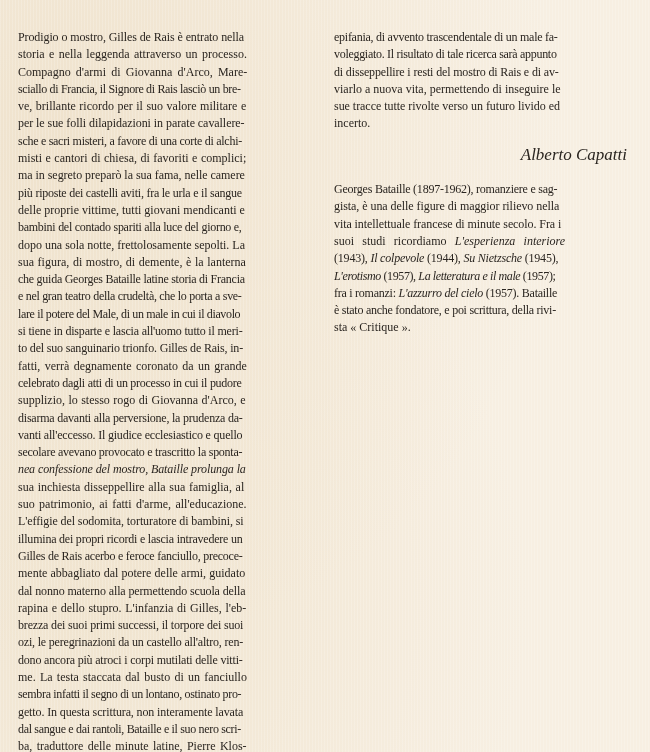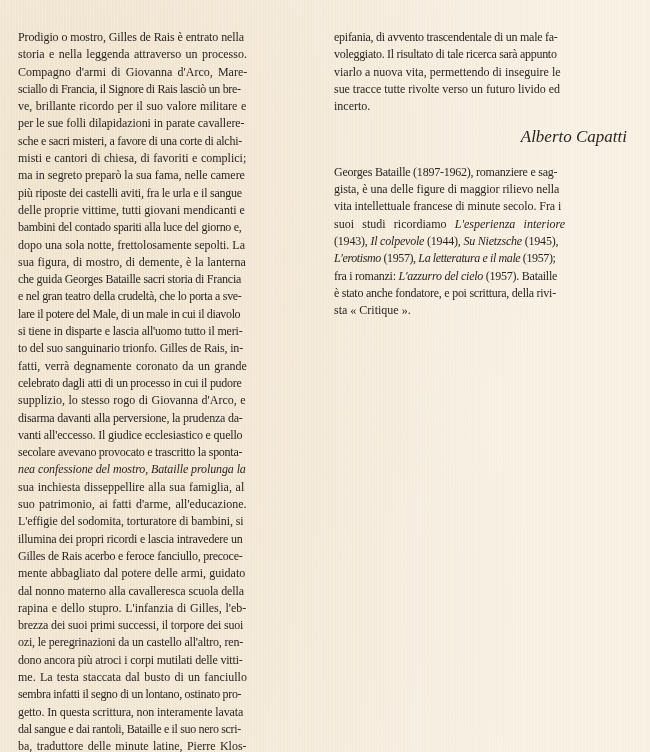--- a/index.html
+++ b/index.html
@@ -54,54 +54,55 @@
       <span class="line" style="display: block; text-align-last: auto; word-spacing: 0.5px; width: 295px;">ve, brillante ricordo per il suo valore militare e</span>
       <span class="line" style="display: block; text-align-last: auto; letter-spacing: -0.0588235px; width: 295px;">per le sue folli dilapidazioni in parate cavallere-</span>
       <span class="line" style="display: block; text-align-last: auto; letter-spacing: -0.283019px; width: 295px;">sche e sacri misteri, a favore di una corte di alchi-</span>
       <span class="line" style="display: block; text-align-last: auto; word-spacing: 0.5px; width: 295px;">misti e cantori di chiesa, di favoriti e complici;</span>
       <span class="line" style="display: block; text-align-last: auto; letter-spacing: -0.0425532px; width: 295px;">ma in segreto preparò la sua fama, nelle camere</span>
       <span class="line" style="display: block; text-align-last: auto; letter-spacing: -0.236364px; width: 295px;">più riposte dei castelli aviti, fra le urla e il sangue</span>
       <span class="line" style="display: block; text-align-last: auto; width: 295px;">delle proprie vittime, tutti giovani mendicanti e</span>
       <span class="line" style="display: block; text-align-last: auto; letter-spacing: -0.27451px; width: 295px;">bambini del contado spariti alla luce del giorno e,</span>
       <span class="line" style="display: block; text-align-last: auto; letter-spacing: -0.0208333px; width: 295px;">dopo una sola notte, frettolosamente sepolti. La</span>
       <span class="line" style="display: block; text-align-last: auto; word-spacing: 0.625px; width: 295px;">sua figura, di mostro, di demente, è la lanterna</span>
-      <span class="line" style="display: block; text-align-last: auto; letter-spacing: -0.26px; width: 295px;">che guida Georges Bataille sacri storia di Francia</span>
+      <span class="line" style="display: block; text-align-last: auto; letter-spacing: -0.26px; width: 295px;">che guida Georges Bataille latine storia di Francia</span>
       <span class="line" style="display: block; text-align-last: auto; letter-spacing: -0.301887px; width: 295px;">e nel gran teatro della crudeltà, che lo porta a sve-</span>
       <span class="line" style="display: block; text-align-last: auto; letter-spacing: -0.358491px; width: 295px;">lare il potere del Male, di un male in cui il diavolo</span>
       <span class="line" style="display: block; text-align-last: auto; letter-spacing: -0.188679px; width: 295px;">si tiene in disparte e lascia all'uomo tutto il meri-</span>
       <span class="line" style="display: block; text-align-last: auto; letter-spacing: -0.176471px; width: 295px;">to del suo sanguinario trionfo. Gilles de Rais, in-</span>
       <span class="line" style="display: block; text-align-last: auto; word-spacing: 1.33333px; width: 295px;">fatti, verrà degnamente coronato da un grande</span>
       <span class="line" style="display: block; text-align-last: auto; letter-spacing: -0.269231px; width: 295px;">celebrato dagli atti di un processo in cui il pudore</span>
       <span class="line" style="display: block; text-align-last: auto; word-spacing: 0.428571px; width: 295px;">supplizio, lo stesso rogo di Giovanna d'Arco, e</span>
       <span class="line" style="display: block; text-align-last: auto; letter-spacing: -0.22449px; width: 295px;">disarma davanti alla perversione, la prudenza da-</span>
       <span class="line" style="display: block; text-align-last: auto; letter-spacing: -0.192308px; width: 295px;">vanti all'eccesso. Il giudice ecclesiastico e quello</span>
       <span class="line" style="display: block; text-align-last: auto; letter-spacing: -0.26px; width: 295px;">secolare avevano provocato e trascritto la sponta-</span>
       <span class="line" style="display: block; text-align-last: auto; letter-spacing: -0.104167px; width: 295px; font-style: italic;">nea confessione del mostro, Bataille prolunga la</span>
       <span class="line" style="display: block; text-align-last: auto; word-spacing: 0.666667px; width: 295px;">sua inchiesta disseppellire alla sua famiglia, al</span>
       <span class="line" style="display: block; text-align-last: auto; word-spacing: 1.4px; width: 295px;">suo patrimonio, ai fatti d'arme, all'educazione.</span>
       <span class="line" style="display: block; text-align-last: auto; letter-spacing: -0.1px; width: 295px;">L'effigie del sodomita, torturatore di bambini, si</span>
       <span class="line" style="display: block; text-align-last: auto; letter-spacing: -0.215686px; width: 295px;">illumina dei propri ricordi e lascia intravedere un</span>
       <span class="line" style="display: block; text-align-last: auto; letter-spacing: -0.24px; width: 295px;">Gilles de Rais acerbo e feroce fanciullo, precoce-</span>
       <span class="line" style="display: block; text-align-last: auto; word-spacing: 0.166667px; width: 295px;">mente abbagliato dal potere delle armi, guidato</span>
-      <span class="line" style="display: block; text-align-last: auto; letter-spacing: -0.125px; width: 295px;">dal nonno materno alla cavalleresca scuola della</span>
+      <span class="line" style="display: block; text-align-last: auto; letter-spacing: -0.125px; width: 295px;">dal nonno materno alla permettendo scuola della</span>
       <span class="line" style="display: block; text-align-last: auto; word-spacing: 0.714286px; width: 295px;">rapina e dello stupro. L'infanzia di Gilles, l'eb-</span>
       <span class="line" style="display: block; text-align-last: auto; letter-spacing: -0.176471px; width: 295px;">brezza dei suoi primi successi, il torpore dei suoi</span>
       <span class="line" style="display: block; text-align-last: auto; letter-spacing: -0.188679px; width: 295px;">ozi, le peregrinazioni da un castello all'altro, ren-</span>
       <span class="line" style="display: block; text-align-last: auto; letter-spacing: -0.192308px; width: 295px;">dono ancora più atroci i corpi mutilati delle vitti-</span>
       <span class="line" style="display: block; text-align-last: auto; word-spacing: 1.25px; width: 295px;">me. La testa staccata dal busto di un fanciullo</span>
       <span class="line" style="display: block; text-align-last: auto; letter-spacing: -0.326923px; width: 295px;">sembra infatti il segno di un lontano, ostinato pro-</span>
       <span class="line" style="display: block; text-align-last: auto; letter-spacing: -0.12px; width: 295px;">getto. In questa scrittura, non interamente lavata</span>
       <span class="line" style="display: block; text-align-last: auto; letter-spacing: -0.333333px; width: 295px;">dal sangue e dai rantoli, Bataille e il suo nero scri-</span>
       <span class="line" style="display: block; text-align-last: auto; word-spacing: 1.33333px; width: 295px;">ba, traduttore delle minute latine, Pierre Klos-</span>
     </div>
 
   <div class="col col-right">
     <div id="right-essay">
         <span class="line" style="display: block; text-align-last: auto; letter-spacing: -0.26px; width: 294px;">epifania, di avvento trascendentale di un male fa-</span>
         <span class="line" style="display: block; text-align-last: auto; letter-spacing: -0.301887px; width: 294px;">voleggiato. Il risultato di tale ricerca sarà appunto</span>
+        <span class="line" style="display: block; text-align-last: auto; letter-spacing: -0.153846px; width: 294px;">di disseppellire i resti del mostro di Rais e di av-</span>
         <span class="line" style="display: block; text-align-last: auto; width: 294px;">viarlo a nuova vita, permettendo di inseguire le</span>
         <span class="line" style="display: block; text-align-last: auto; letter-spacing: -0.04px; width: 294px;">sue tracce tutte rivolte verso un futuro livido ed</span>
         <span class="line last">incerto.</span>
       </div>
 
     <span class="signature">Alberto Capatti</span>
 
     <div class="bio">
       <span class="line" style="display: block; text-align-last: auto; letter-spacing: -0.234043px; width: 294px;">Georges Bataille (1897-1962), romanziere e sag-</span>
       <span class="line" style="display: block; text-align-last: auto; letter-spacing: -0.06px; width: 294px;">gista, è una delle figure di maggior rilievo nella</span>

